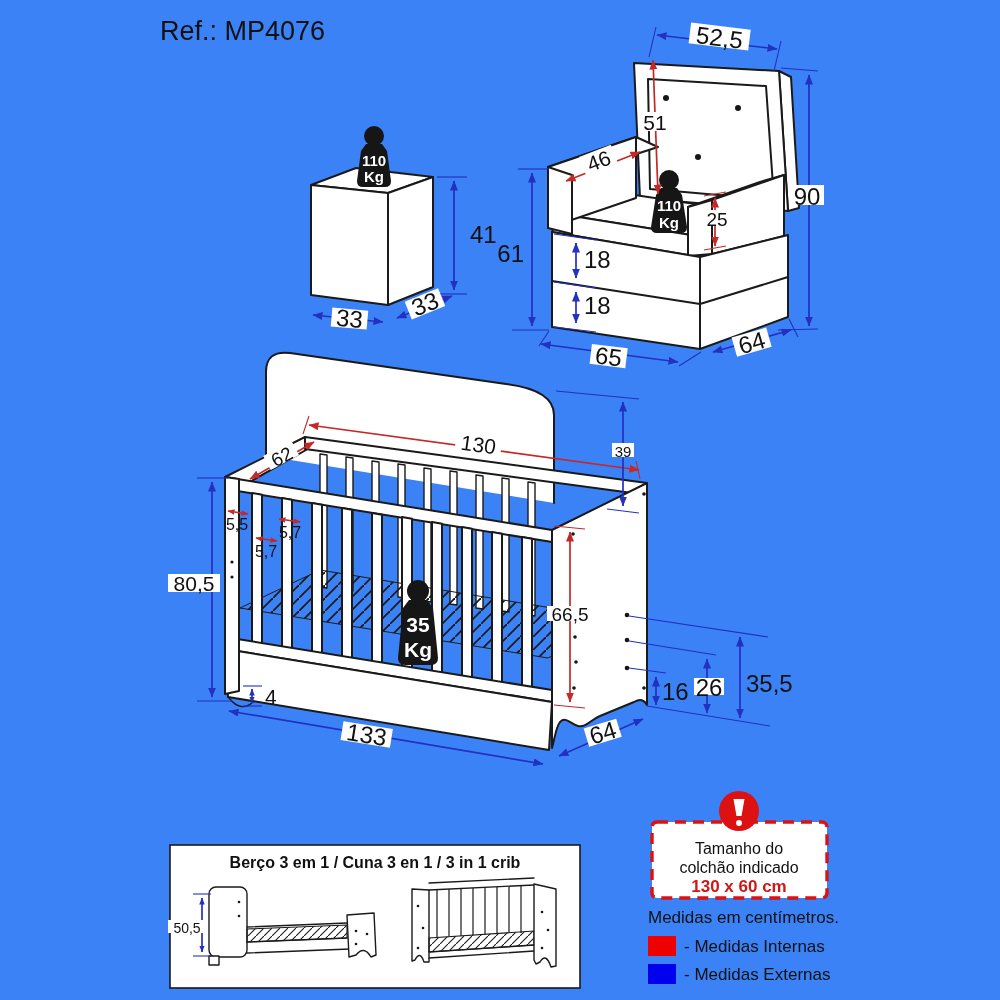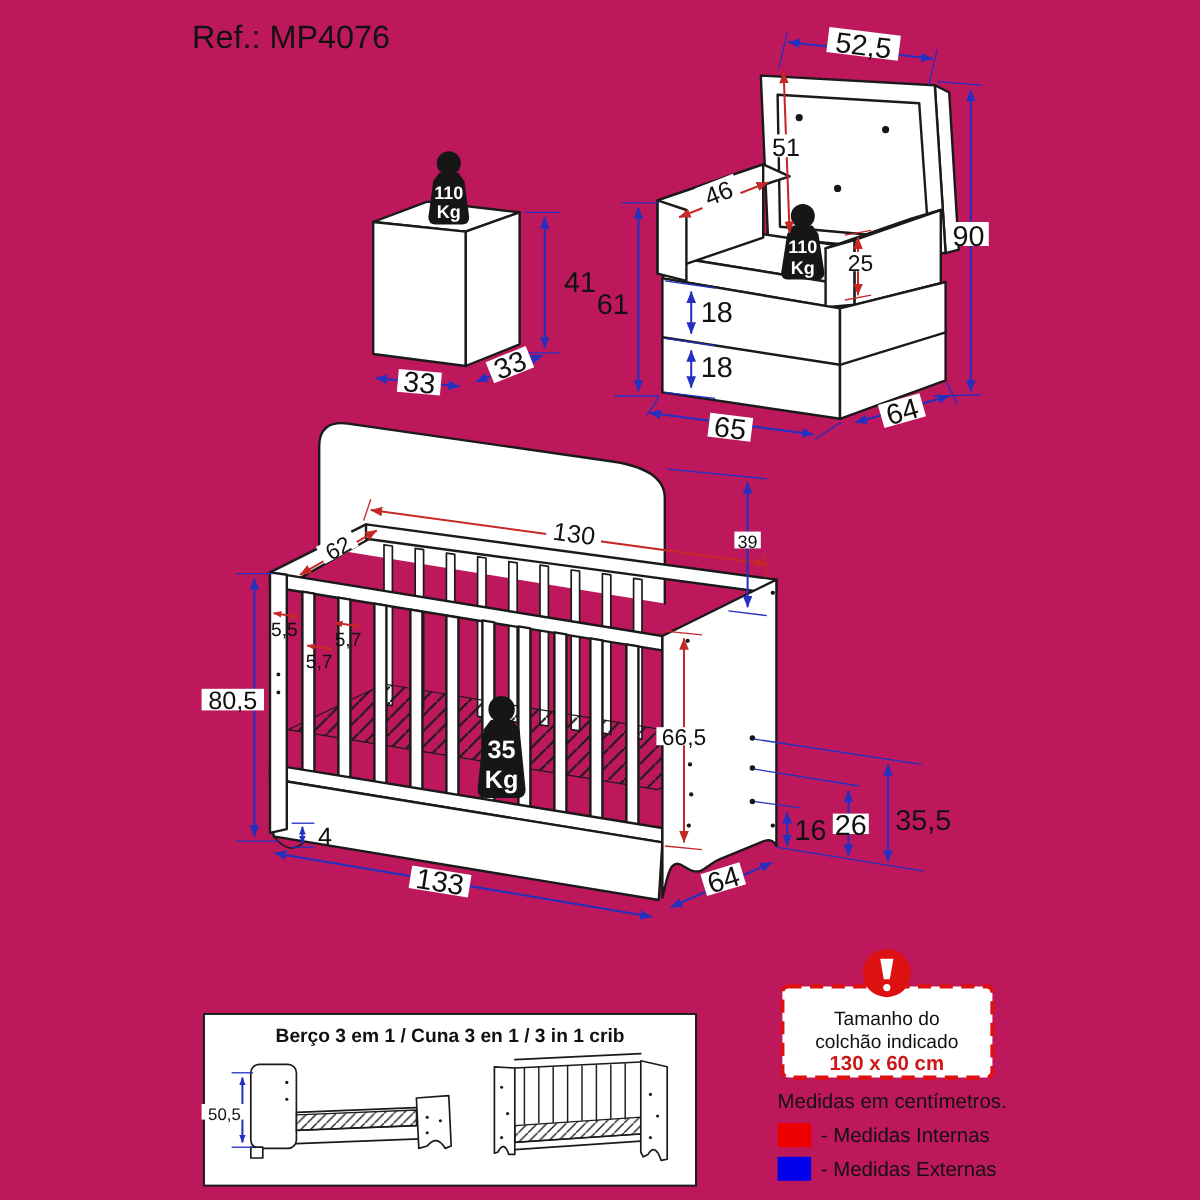--- a/index.html
+++ b/index.html
@@ -1,16 +1,16 @@
 <!DOCTYPE html>
 <html><head>
 <meta charset="utf-8">
 <style>
   html,body{margin:0;padding:0;background:#fff;}
-  #stage{position:relative;width:1000px;height:1000px;background:#be185d;overflow:hidden;}
+  #stage{position:relative;width:1000px;height:1000px;background:#3b82f6;overflow:hidden;}
   svg text{font-family:"Liberation Sans",sans-serif;fill:#111;}
   .outl{fill:#ffffff;stroke:#1a1a1a;stroke-width:2;stroke-linejoin:round;}
   .outl13{fill:#ffffff;stroke:#1a1a1a;stroke-width:1.4;stroke-linejoin:round;}
   .ln{fill:none;stroke:#1a1a1a;stroke-width:2;stroke-linecap:round;stroke-linejoin:round;}
   .ln13{fill:none;stroke:#1a1a1a;stroke-width:1.4;stroke-linecap:round;}
   .dr{fill:none;stroke:#c62828;stroke-width:1.7;}
   .db{fill:none;stroke:#2330c0;stroke-width:1.7;}
   .tickr{fill:none;stroke:#c62828;stroke-width:1.1;}
   .tickb{fill:none;stroke:#2330c0;stroke-width:1.1;}
   .thinb{fill:none;stroke:#2330c0;stroke-width:1.1;}

